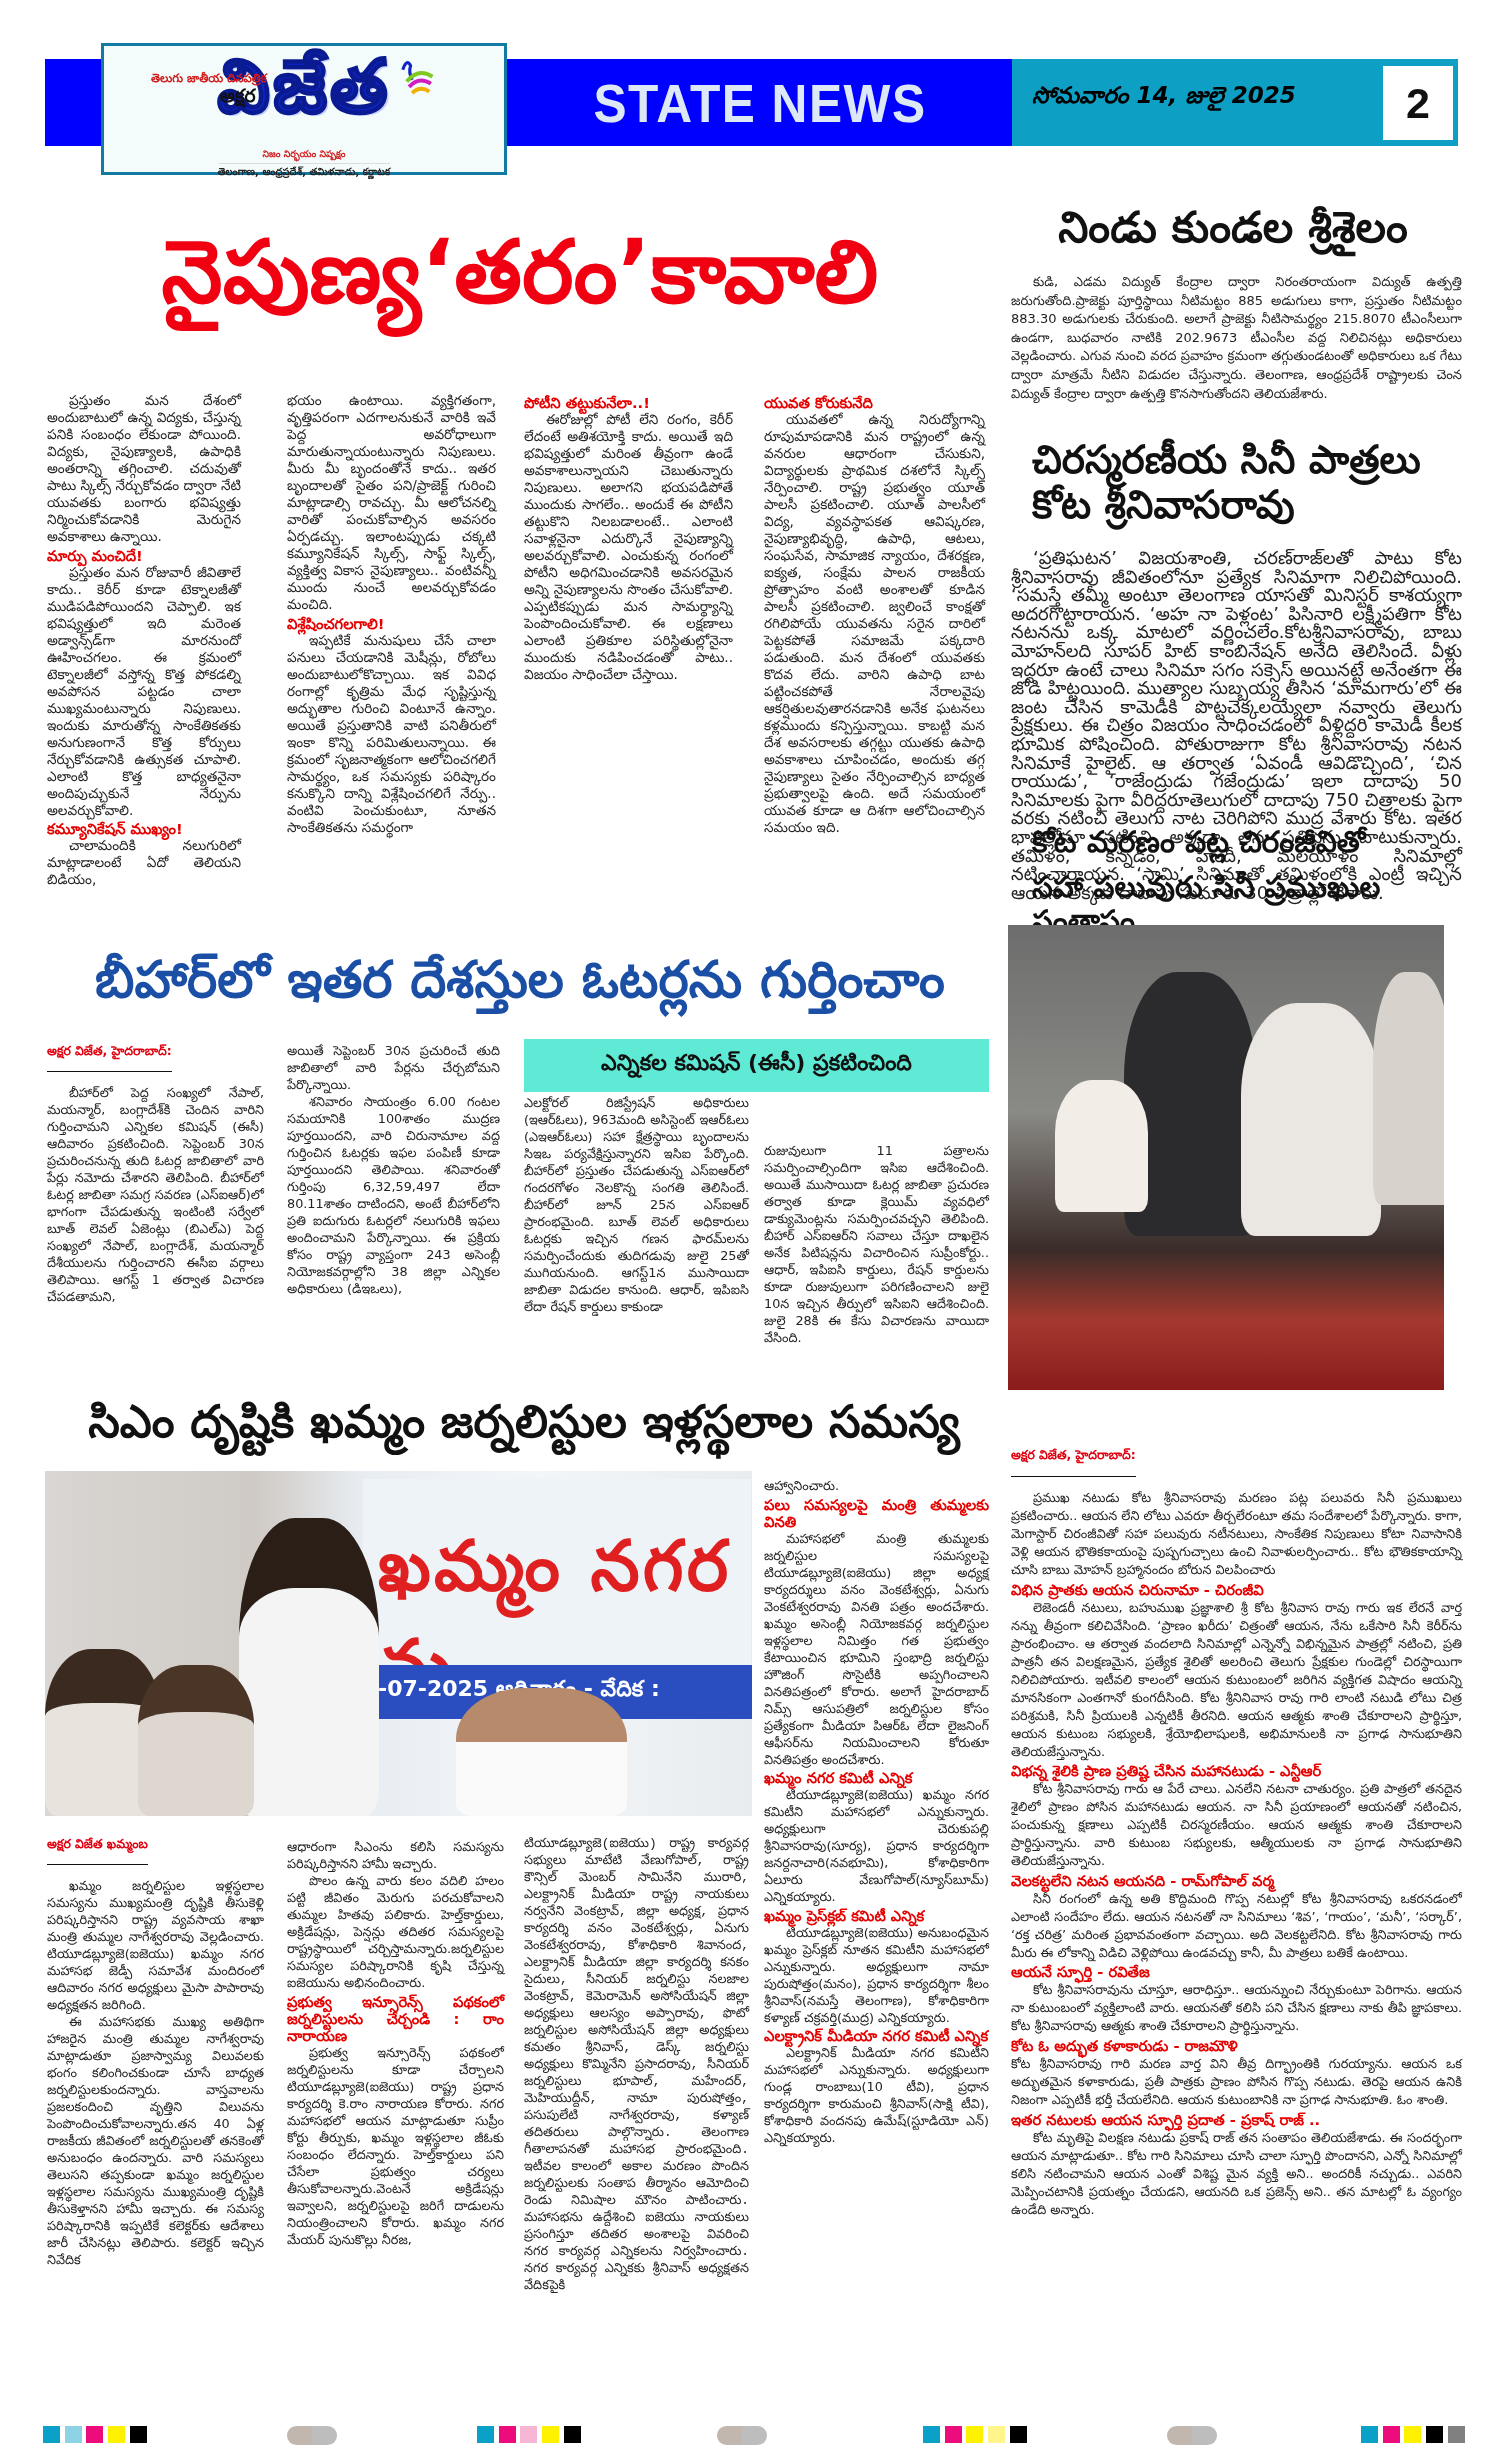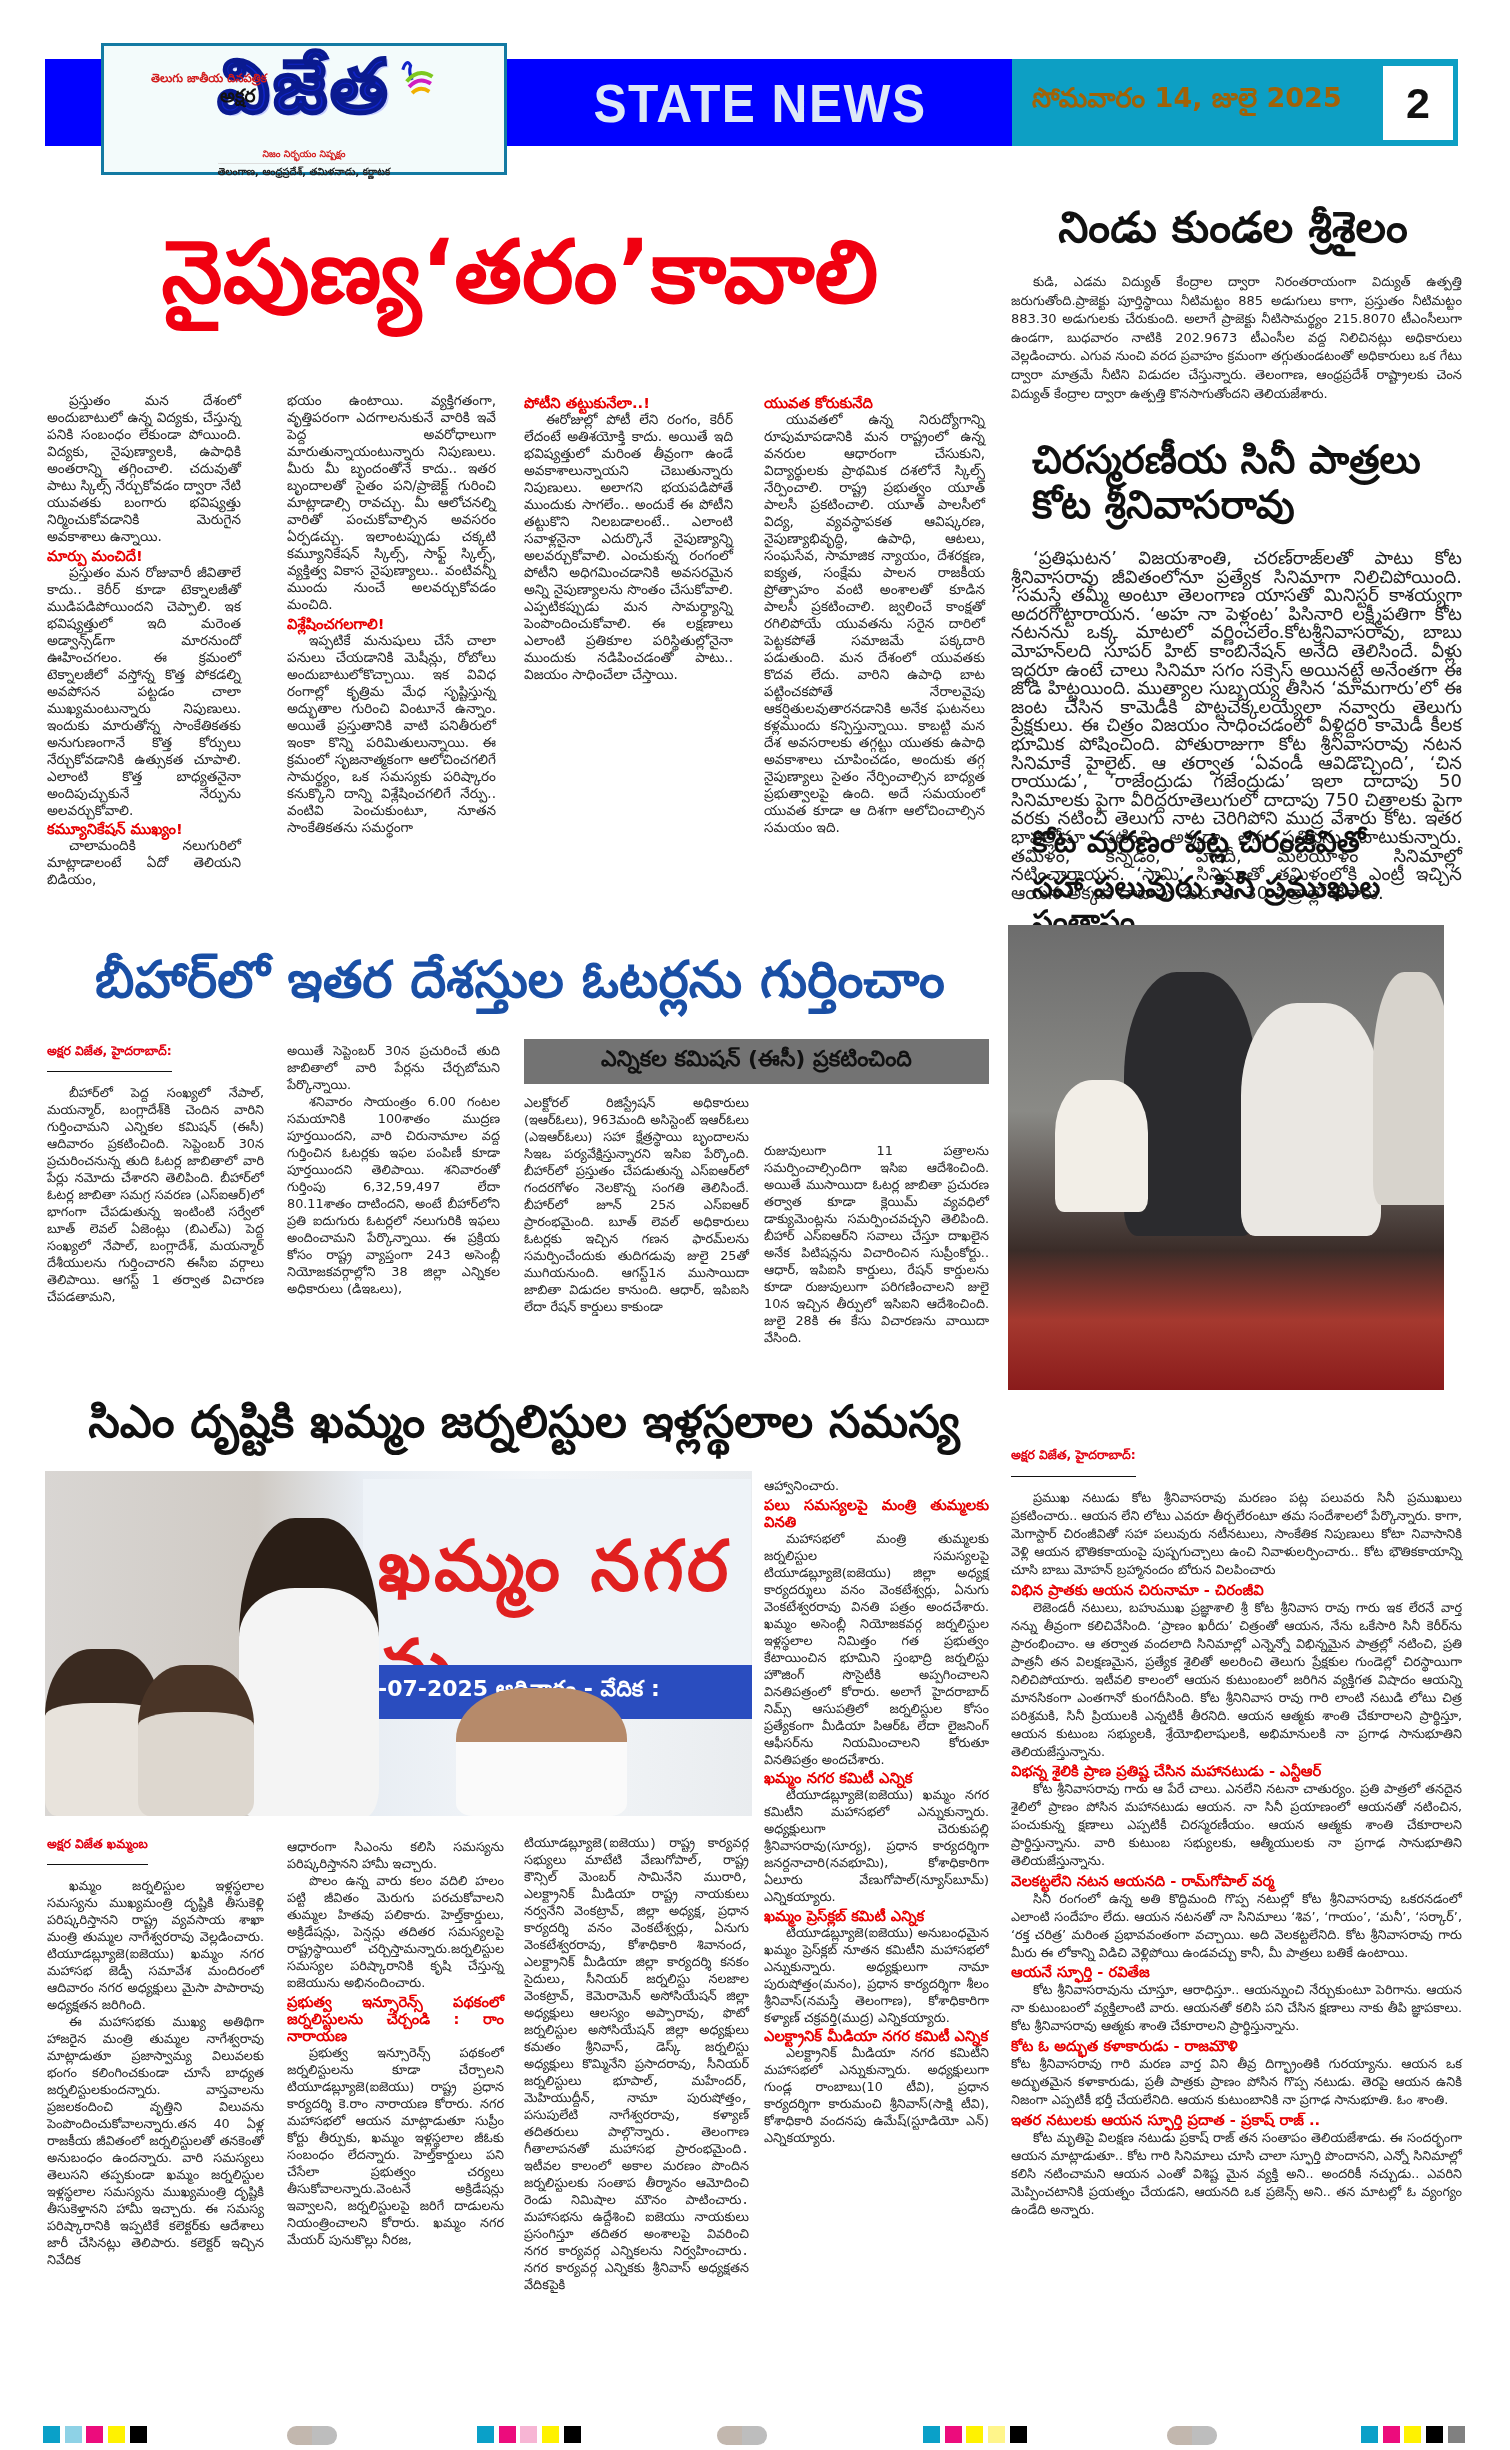--- a/index.html
+++ b/index.html
@@ -9,32 +9,32 @@
   .band { left: 45px; top: 59px; width: 1413px; height: 87px; background: #0000ff; }
   .band-teal { left: 1012px; top: 59px; width: 446px; height: 87px; background: #0d9fc4; }
   .logo { left: 101px; top: 43px; width: 406px; height: 132px; background: #f3fbfb; border: 3.1px solid #137aa3; display:flex; flex-direction:column; align-items:center; justify-content:center; }
   .logo .tag { color:#d21c1c; font-size: 11.6px; font-weight:bold; position:absolute; left:47px; top:25px; }
   .logo .akshara { font-size: 18.6px; font-weight:bold; position:absolute; left:116px; top:39px; color:#111; }
   .logo .name { font-size: 74px; font-weight:900; color:#1024c8; -webkit-text-stroke: 2.3px #0a1a90; text-shadow: 0 0 0 #fff, 2.3px 2.3px 0 #c8d0ff; letter-spacing: 3.1px; margin-top: 4.7px; }
   .logo .sub { color:#d21c1c; font-size: 9.3px; font-weight:bold; }
   .logo .states { font-size: 10px; font-weight:bold; color:#222; border-top:1.6px solid #ddd; padding-top:2.3px; margin-top:2.3px; }
   .peacock { position:absolute; right:70px; top:7.8px; width:39px; height:47px; }
   .state-news { left: 543px; top: 67px; width: 434px; height: 71px; color: #dde8f6; font-family: "Liberation Sans", sans-serif; font-weight: bold; font-size: 54px; letter-spacing: 1.6px; display:flex; align-items:center; justify-content:center; transform: scaleX(0.92); }
-  .date { left: 1032px; top: 82px; width: 326px; color: #a16207; font-size: 27px; font-weight: bold; }
+  .date { left: 1032px; top: 82px; width: 326px; color: #000000; font-size: 23px; font-weight: bold; font-style: italic; }
   .pageno { left: 1383px; top: 66px; width: 70px; height: 74px; background: #fff; font-family: "Liberation Sans", sans-serif; font-size: 43px; font-weight: bold; display:flex; align-items:center; justify-content:center; color:#111; }
 
   .hl-red { left: 47px; top: 225px; width: 946px; font-size: 87px; font-weight: 900; color: #f00010; line-height: 1.1; text-align:center; }
   .col { font-size: 13.6px; line-height: 17px; text-align: justify; color: #222; }
   .col p { text-indent: 22px; }
   .col .sub { color: #e60000; font-weight: bold; font-size: 14.7px; margin-top: 1.6px; }
   .kicker { color:#e00010; font-size: 12.4px; font-weight: bold; display:inline-block; border-bottom: 1.6px solid #111; padding-bottom: 12px; margin-bottom: 12px; }
 
   .hl-black { font-weight: 900; color: #111; line-height: 1.15; }
   .hl-blue { left: 47px; top: 950px; width: 946px; font-size: 51px; font-weight: 900; color: #1a4fa5; text-align:center; }
-  .pinkbox { left: 524px; top: 1039px; width: 465px; height: 45px; background: #737373; display:flex; align-items:center; justify-content:center; font-size: 22px; font-weight: 900; color:#111; }
+  .pinkbox { left: 524px; top: 1039px; width: 465px; height: 53px; background: #5eead4; display:flex; align-items:center; justify-content:center; font-size: 22px; font-weight: 900; color:#111; }
 
   .photo { background: #777; overflow: hidden; }
   .photo-right { left: 1008px; top: 925px; width: 436px; height: 465px; background: linear-gradient(180deg,#6d6d6d 0%,#8a8a86 40%,#3a2c28 70%,#a5392f 85%,#8a1b1b 100%); }
   .photo-mid { left: 45px; top: 1471px; width: 707px; height: 345px; background: linear-gradient(90deg,#d9d6d3 0%,#cfcac4 30%,#e8edf3 45%,#f3f6f9 70%,#e9ecef 100%); }
   .banner-strip { position:absolute; left: 318px; top: 7.8px; width: 388px; height: 186px; background: #eef3f8; }
   .banner-text { position:absolute; left: 333px; top: 54px; font-size: 70px; font-weight:900; color:#e02020; letter-spacing: 3.1px; }
   .banner-blue { position:absolute; left: 310px; top: 194px; width: 397px; height: 54px; background: #2a4dbf; color:#fff; font-size: 22px; font-weight:bold; padding: 11px 0 0 23px; }
   .person { position:absolute; border-radius: 40% 40% 10% 10%; }
 
   .marks { display:flex; gap: 4.7px; }

